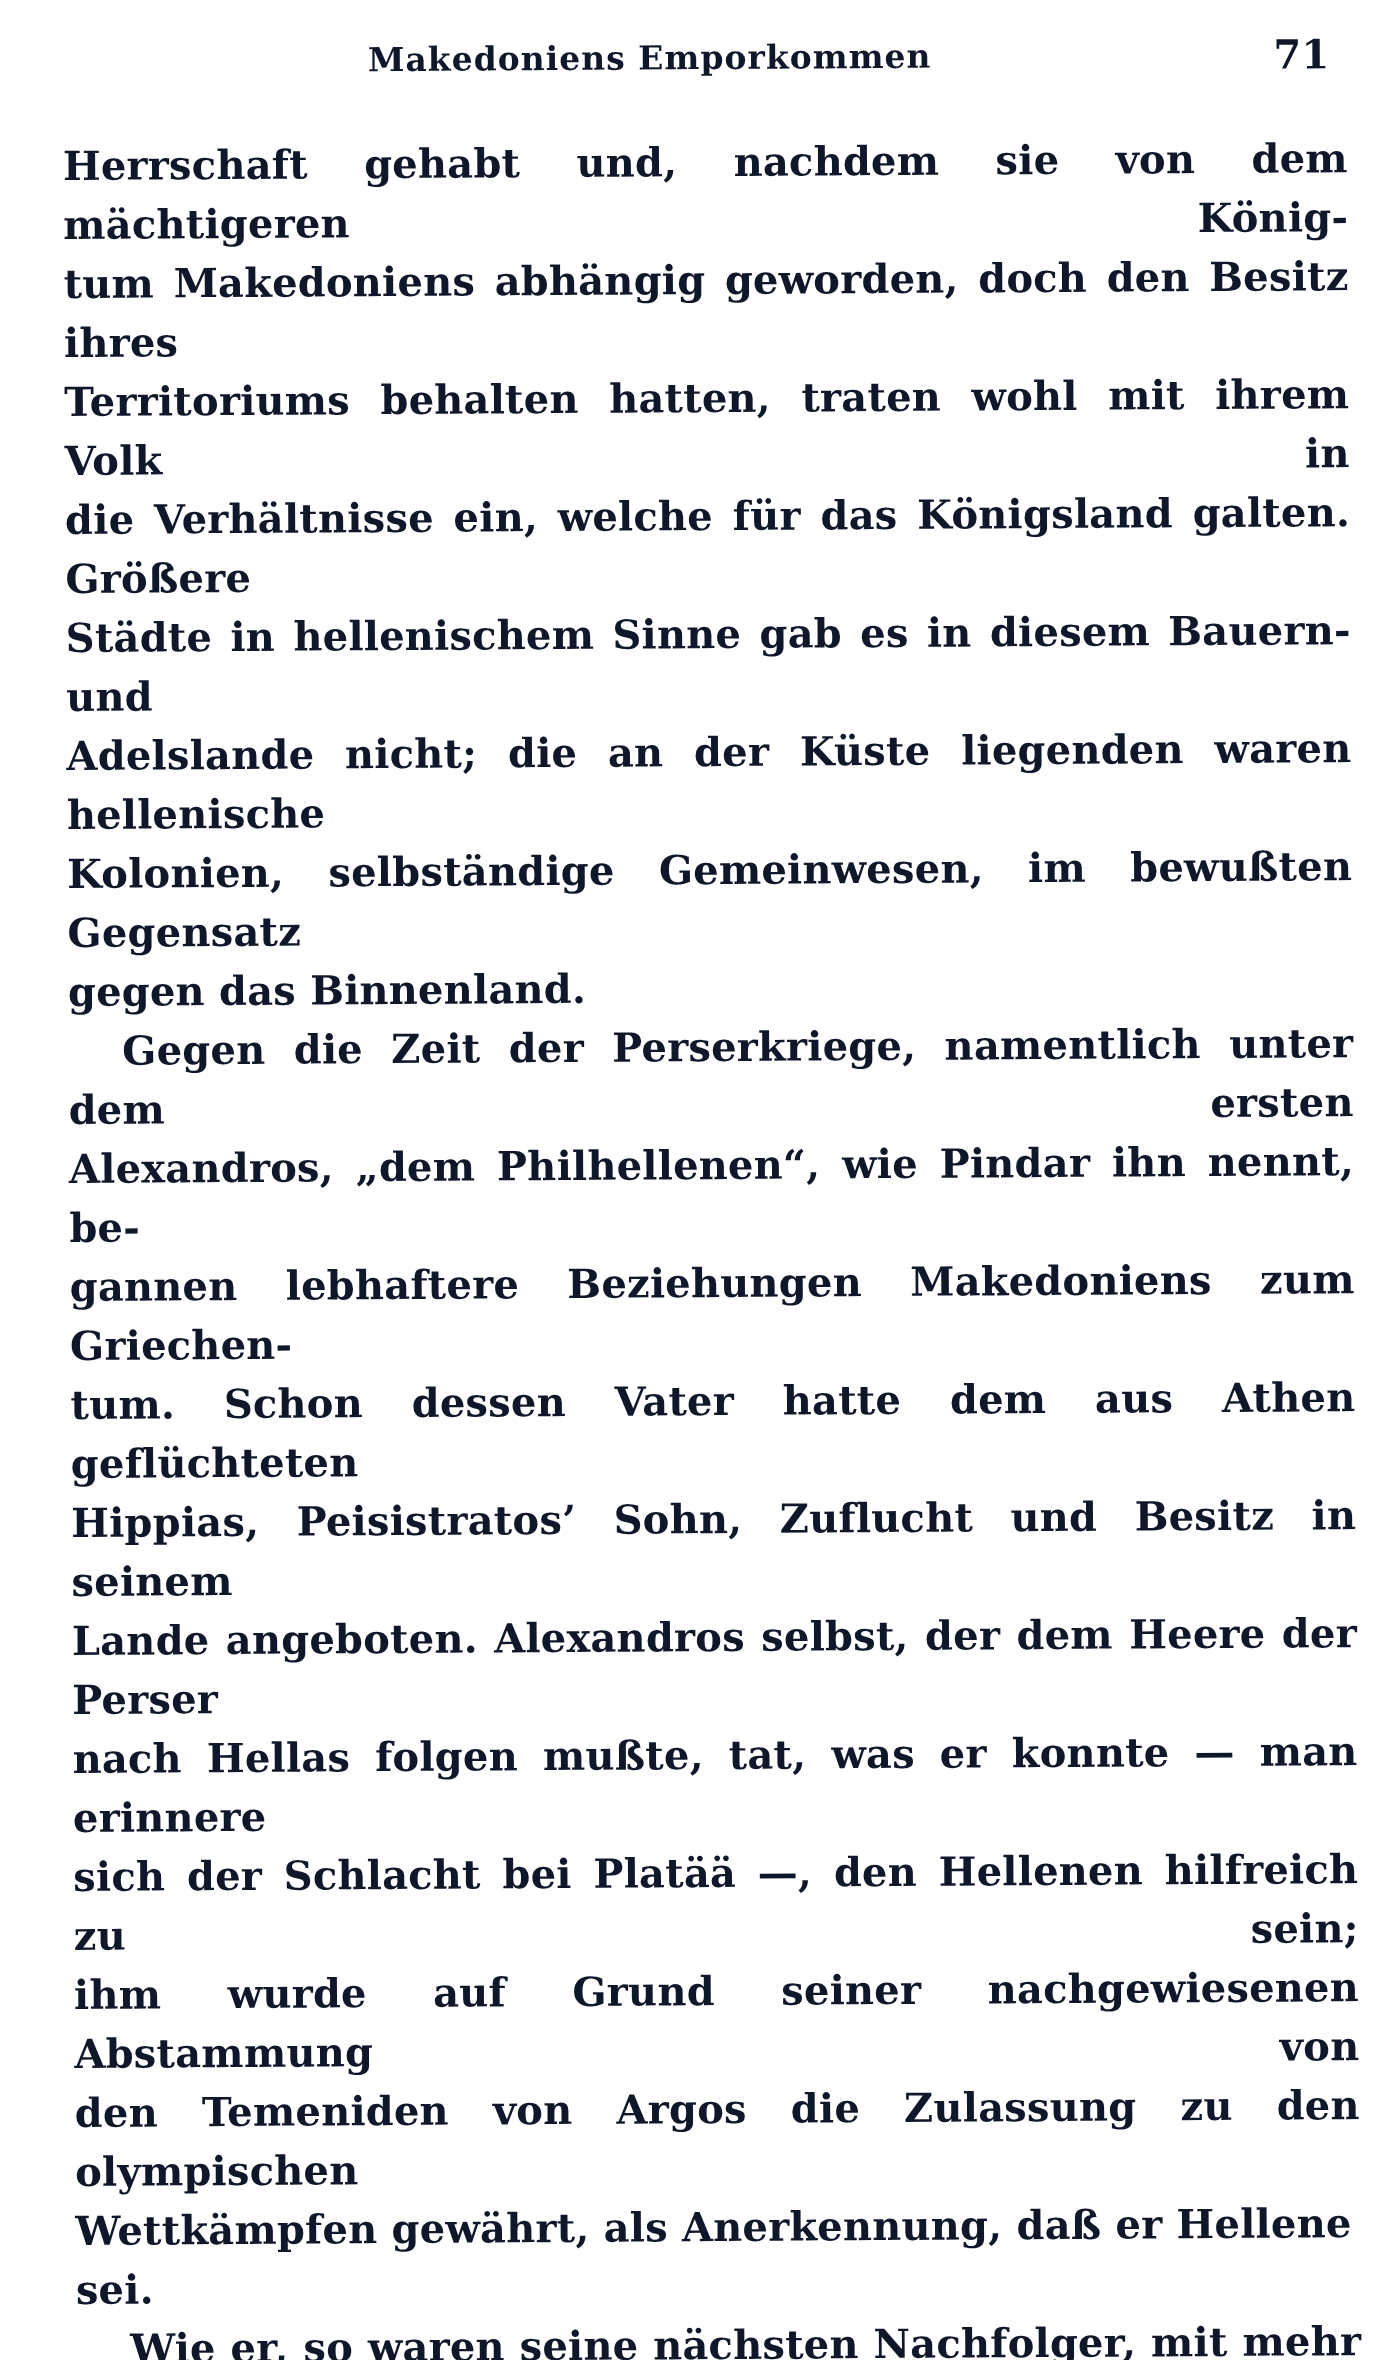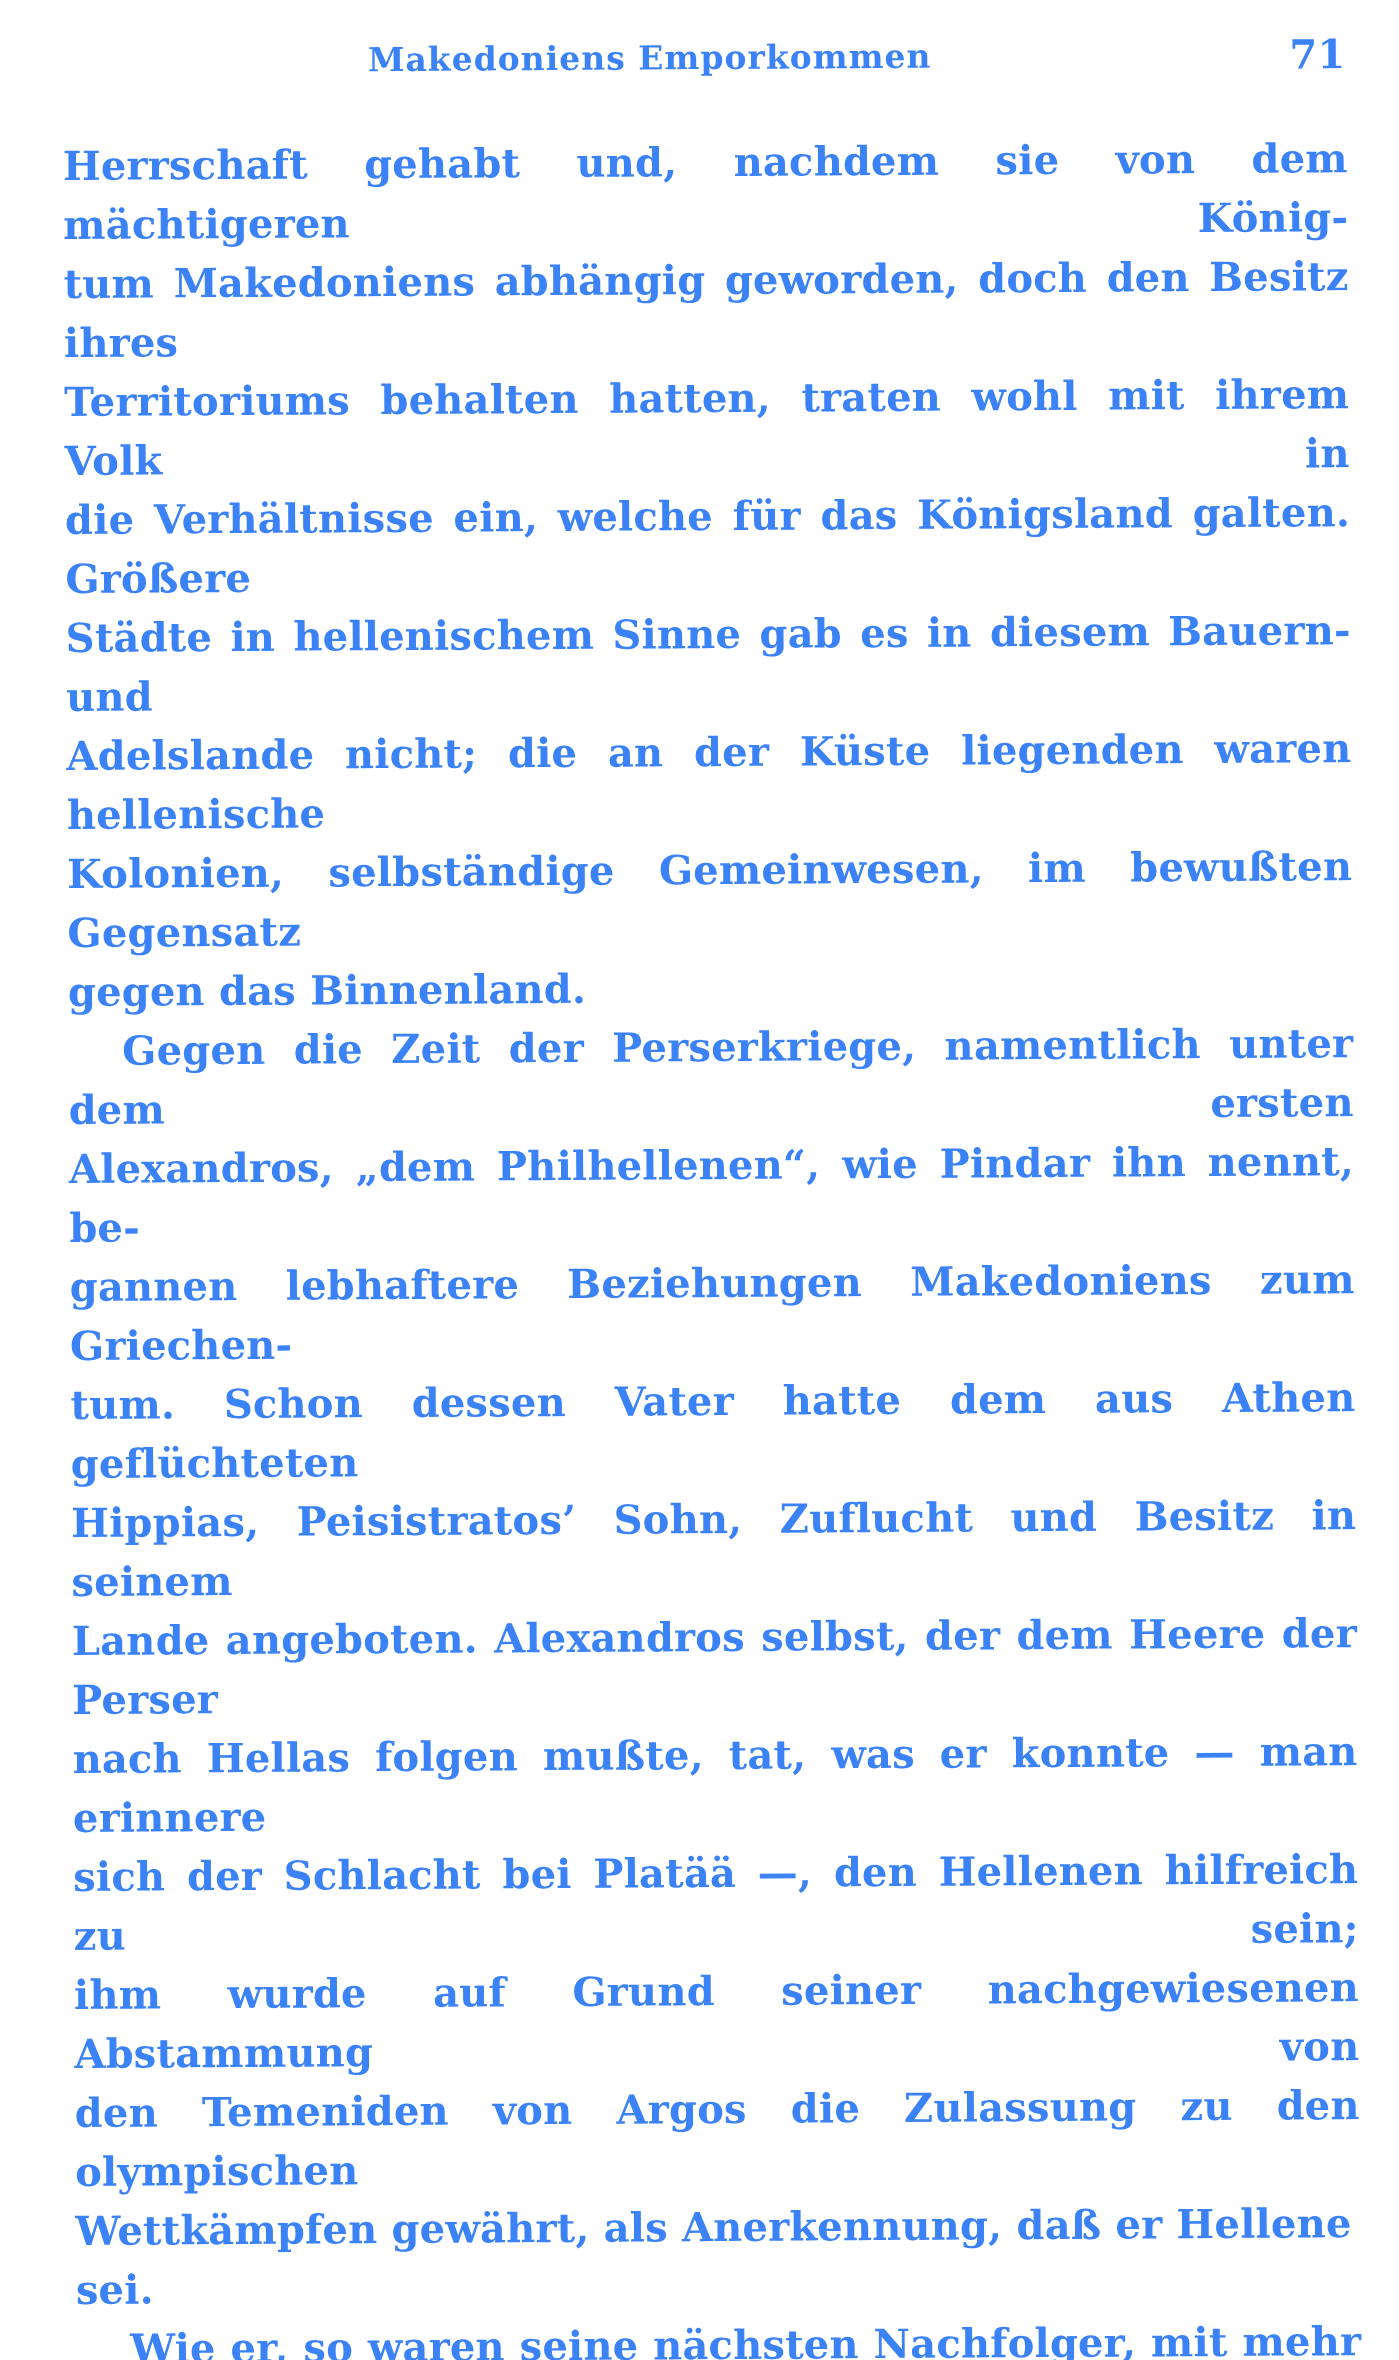--- a/index.html
+++ b/index.html
@@ -2,21 +2,21 @@
 <html><head>
 <meta charset="utf-8">
 <style>
   html,body{margin:0;padding:0;background:#e8e8e8;}
   .page{
     position:relative;
     width:1399px;height:2360px;
     background:#ffffff;
     overflow:hidden;
     font-family:"DejaVu Serif", serif;
-    color:#3b82f6;
+    color:#0f172a;
   }
   .page-inner{
     position:absolute;
     left:62px;top:30px;
     width:1285px;
     transform:rotate(-0.35deg);
     transform-origin:top left;
   }
   .running-header{
     position:relative;
@@ -26,21 +26,21 @@
   .running-title{
     position:absolute;
     left:0;right:110px;
     text-align:center;
     top:12px;
     font-size:33px;
     letter-spacing:1px;
   }
   .page-number{
     position:absolute;
-    right:2px;top:8px;
+    right:18px;top:8px;
     font-size:40px;
     font-weight:bold;
   }
   .page-body{
     margin-top:28px;
     font-size:40px;
     line-height:59px;
     font-weight:bold;
     letter-spacing:0.2px;
   }

